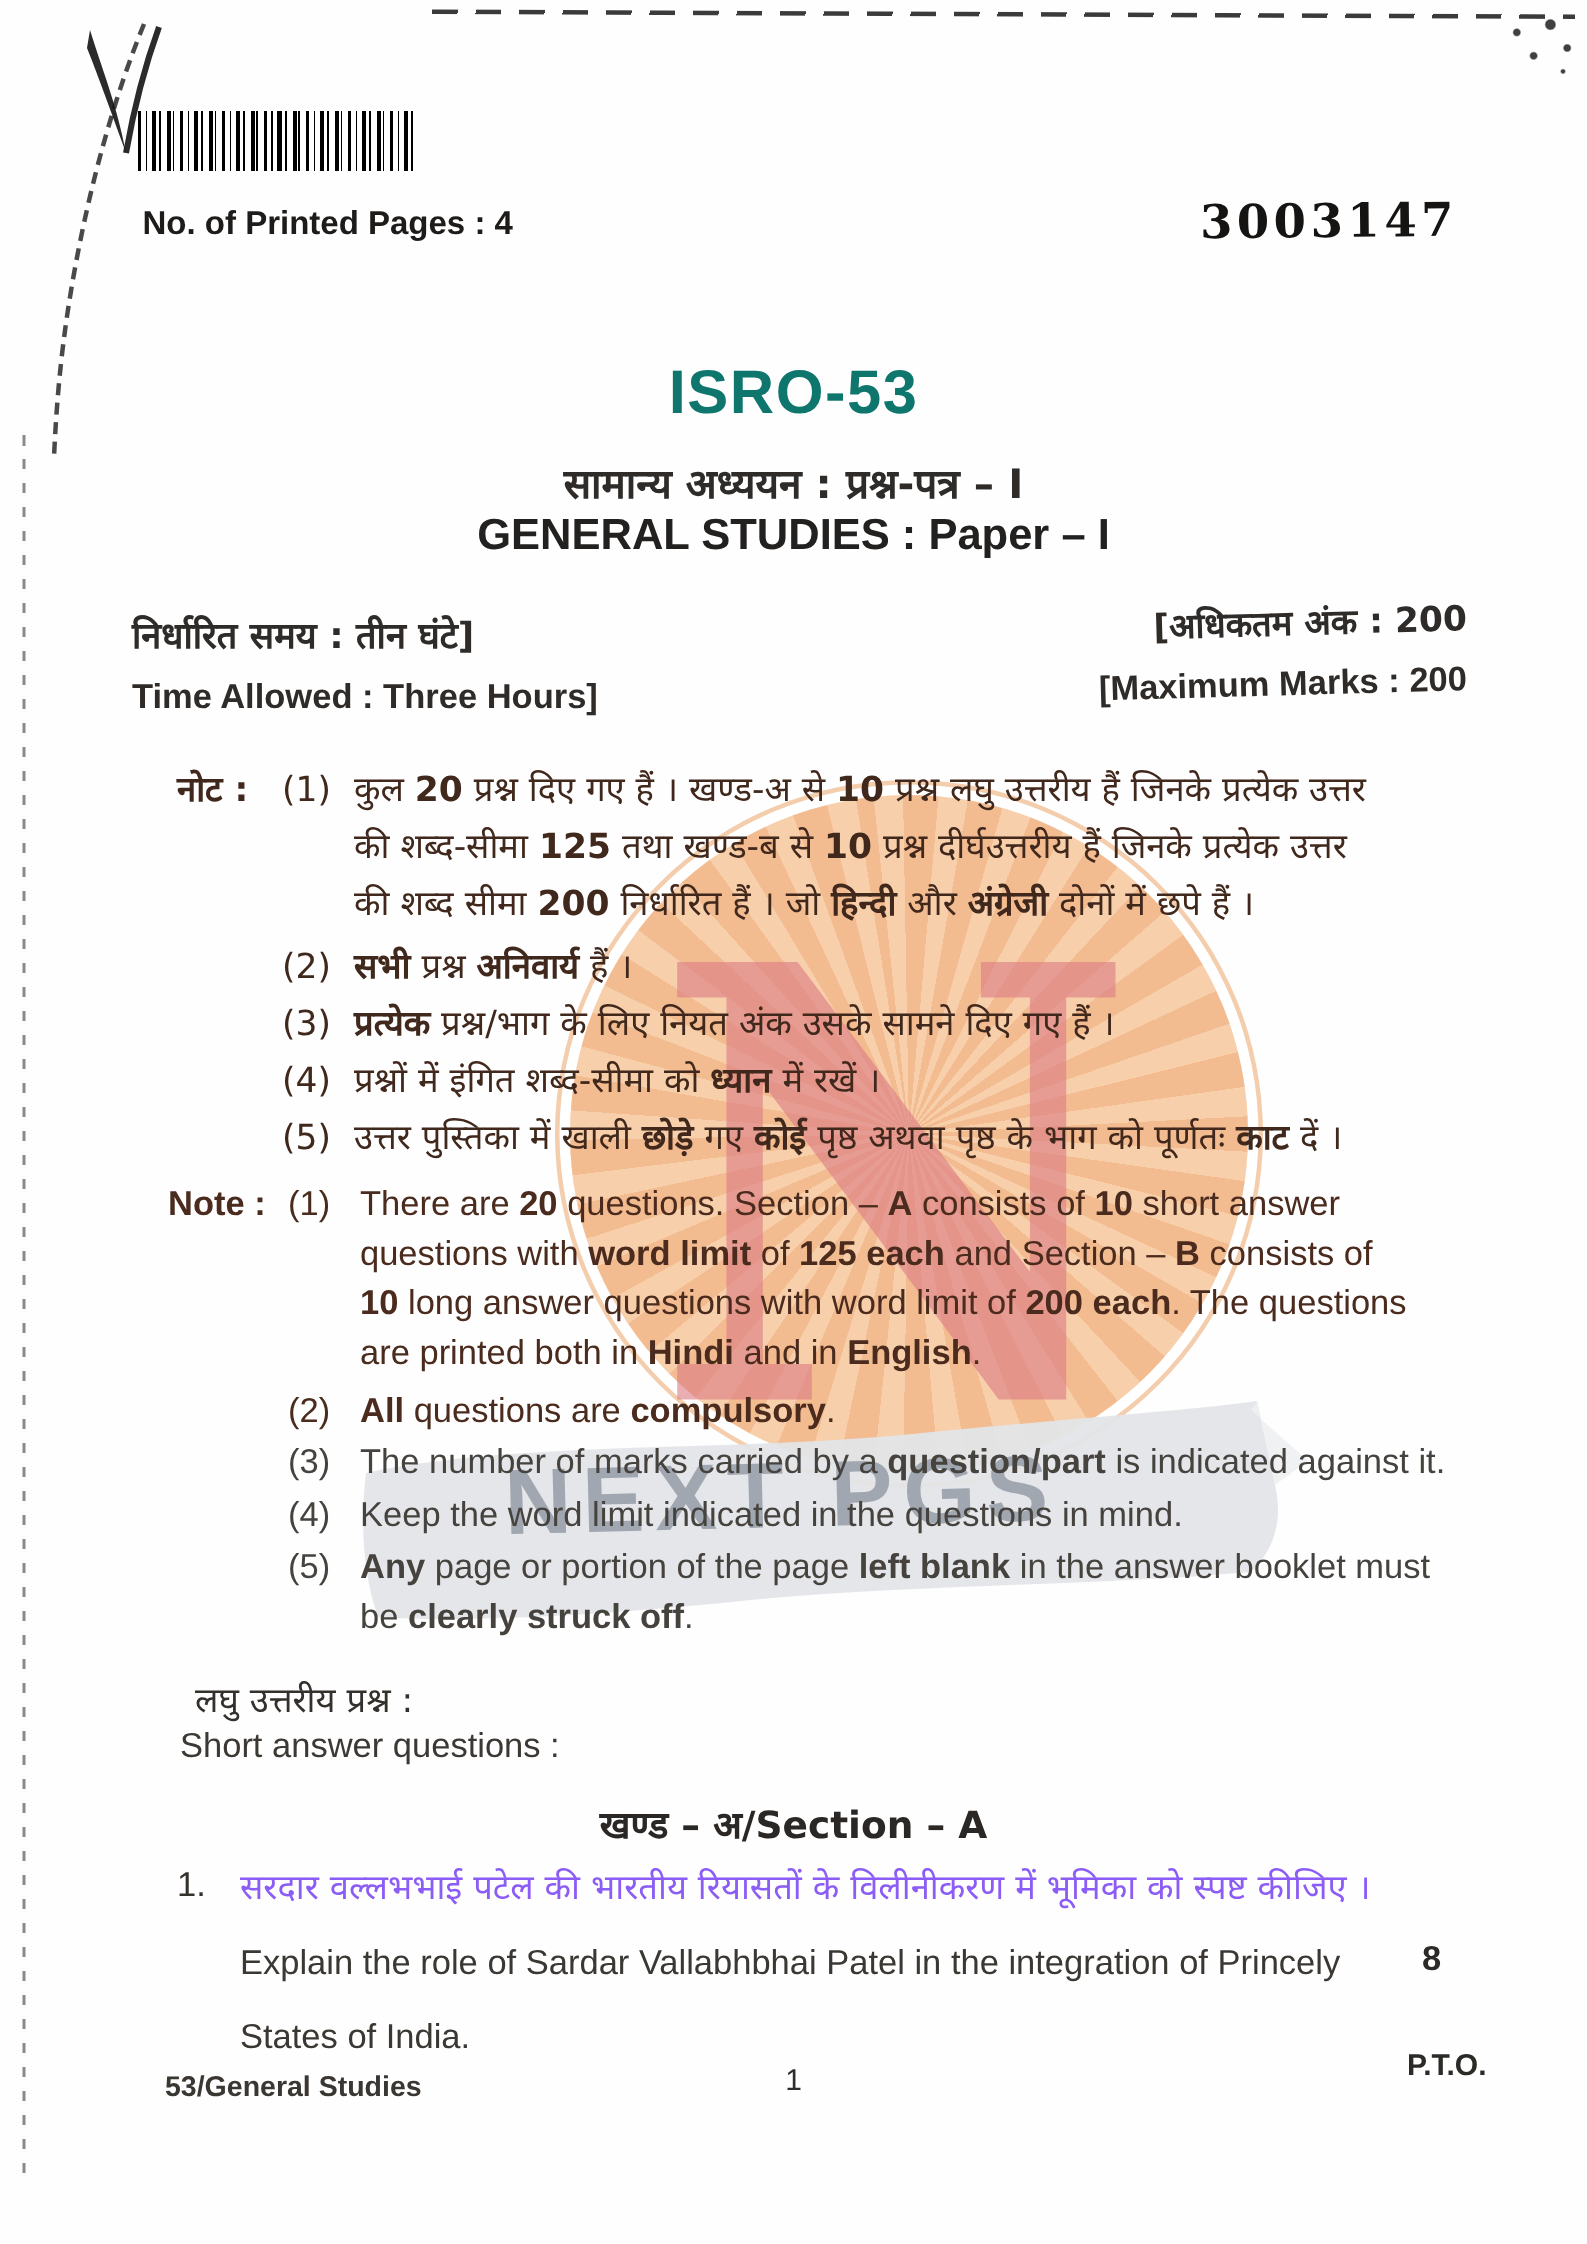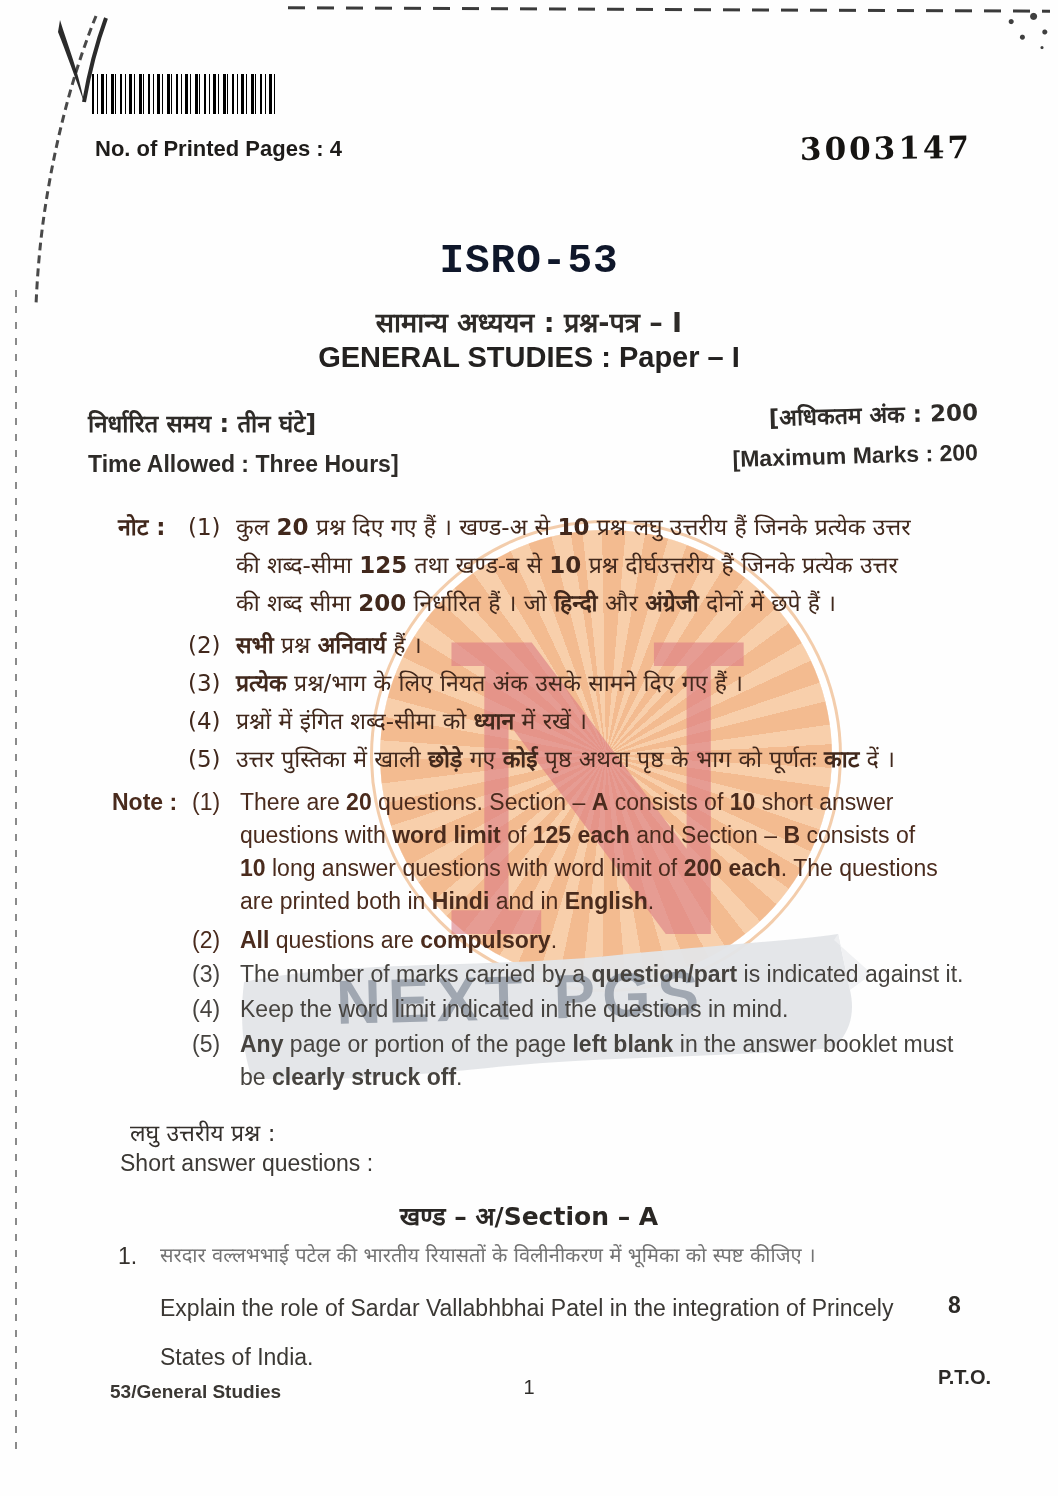--- a/index.html
+++ b/index.html
@@ -53,40 +53,40 @@
     background:repeating-linear-gradient(90deg,
       #000 0 2px,#fff 2px 5px,#000 5px 6px,#fff 6px 9px,
       #000 9px 12px,#fff 12px 14px,#000 14px 15px,#fff 15px 19px,
       #000 19px 22px,#fff 22px 23px,#000 23px 24px,#fff 24px 28px);
   }
   .printed-pages{left:95px;top:136px;font-size:22px;font-weight:bold;color:#1e1c1a;}
   .serial{left:800px;top:130px;font-family:"DejaVu Serif",serif;font-weight:bold;
     font-size:31px;letter-spacing:3px;color:#161412;transform:rotate(-.6deg);}
   .row-center{left:0;top:0;width:1058px;text-align:center;}
   .year{top:202px;font-size:27px;font-weight:bold;}
-  .code{top:238px;font-size:41px;font-weight:bold;letter-spacing:1px;color:#0f172a;font-family:Liberation Mono, monospace;}
+  .code{top:238px;font-size:41px;font-weight:bold;letter-spacing:1px;color:#0f766e;}
   .subj-hi{top:303px;font-size:27px;font-weight:bold;font-family:"DejaVu Sans",sans-serif;}
   .subj-en{top:341px;font-size:29px;font-weight:bold;color:#232120;}
   .time-hi{left:88px;top:406px;font-size:24px;font-weight:bold;font-family:"DejaVu Sans",sans-serif;}
   .time-en{left:88px;top:451px;font-size:23px;font-weight:bold;}
   .marks-hi{left:698px;top:399px;width:280px;text-align:right;font-size:23px;font-weight:bold;
     font-family:"DejaVu Sans",sans-serif;transform:rotate(-1.6deg);}
   .marks-en{left:698px;top:443px;width:280px;text-align:right;font-size:23px;font-weight:bold;
     transform:rotate(-1.6deg);}
   .hi-note{font-family:"DejaVu Sans",sans-serif;font-size:23px;color:#41281c;line-height:38px;}
   .hi-note-label{left:118px;top:508px;font-weight:bold;}
   .num-col{width:40px;}
   .en-note{font-size:23px;line-height:33px;}
   .c-brown{color:#4a2b1d;}
   .c-gray{color:#46433f;}
   .short-hi{left:130px;top:1116px;font-size:23px;font-family:"DejaVu Sans",sans-serif;color:#34302c;}
   .short-en{left:120px;top:1150px;font-size:23px;color:#3c3935;}
   .section-head{top:1198px;font-size:25px;font-weight:bold;color:#2a2724;font-family:"DejaVu Sans",sans-serif;}
   .q-num{left:118px;top:1243px;font-size:23px;color:#34302c;}
-  .q-hi{left:160px;top:1241px;font-size:20px;font-family:"DejaVu Sans",sans-serif;color:#737373;}
+  .q-hi{left:160px;top:1241px;font-size:23px;font-family:"DejaVu Sans",sans-serif;color:#8b5cf6;}
   .q-en{left:160px;top:1284px;font-size:23px;line-height:49px;color:#3b3834;}
   .q-marks{left:948px;top:1292px;font-size:23px;font-weight:bold;color:#2c2a27;}
   .foot-left{left:110px;top:1381px;font-size:19px;font-weight:bold;color:#3a3733;}
   .foot-center{left:0;top:1376px;width:1058px;text-align:center;font-size:20px;color:#2f2d2a;}
   .foot-right{left:938px;top:1366px;font-size:20px;font-weight:bold;color:#2c2a27;}
   b{font-weight:bold;}
 </style>
 </head>
 <body>
 

